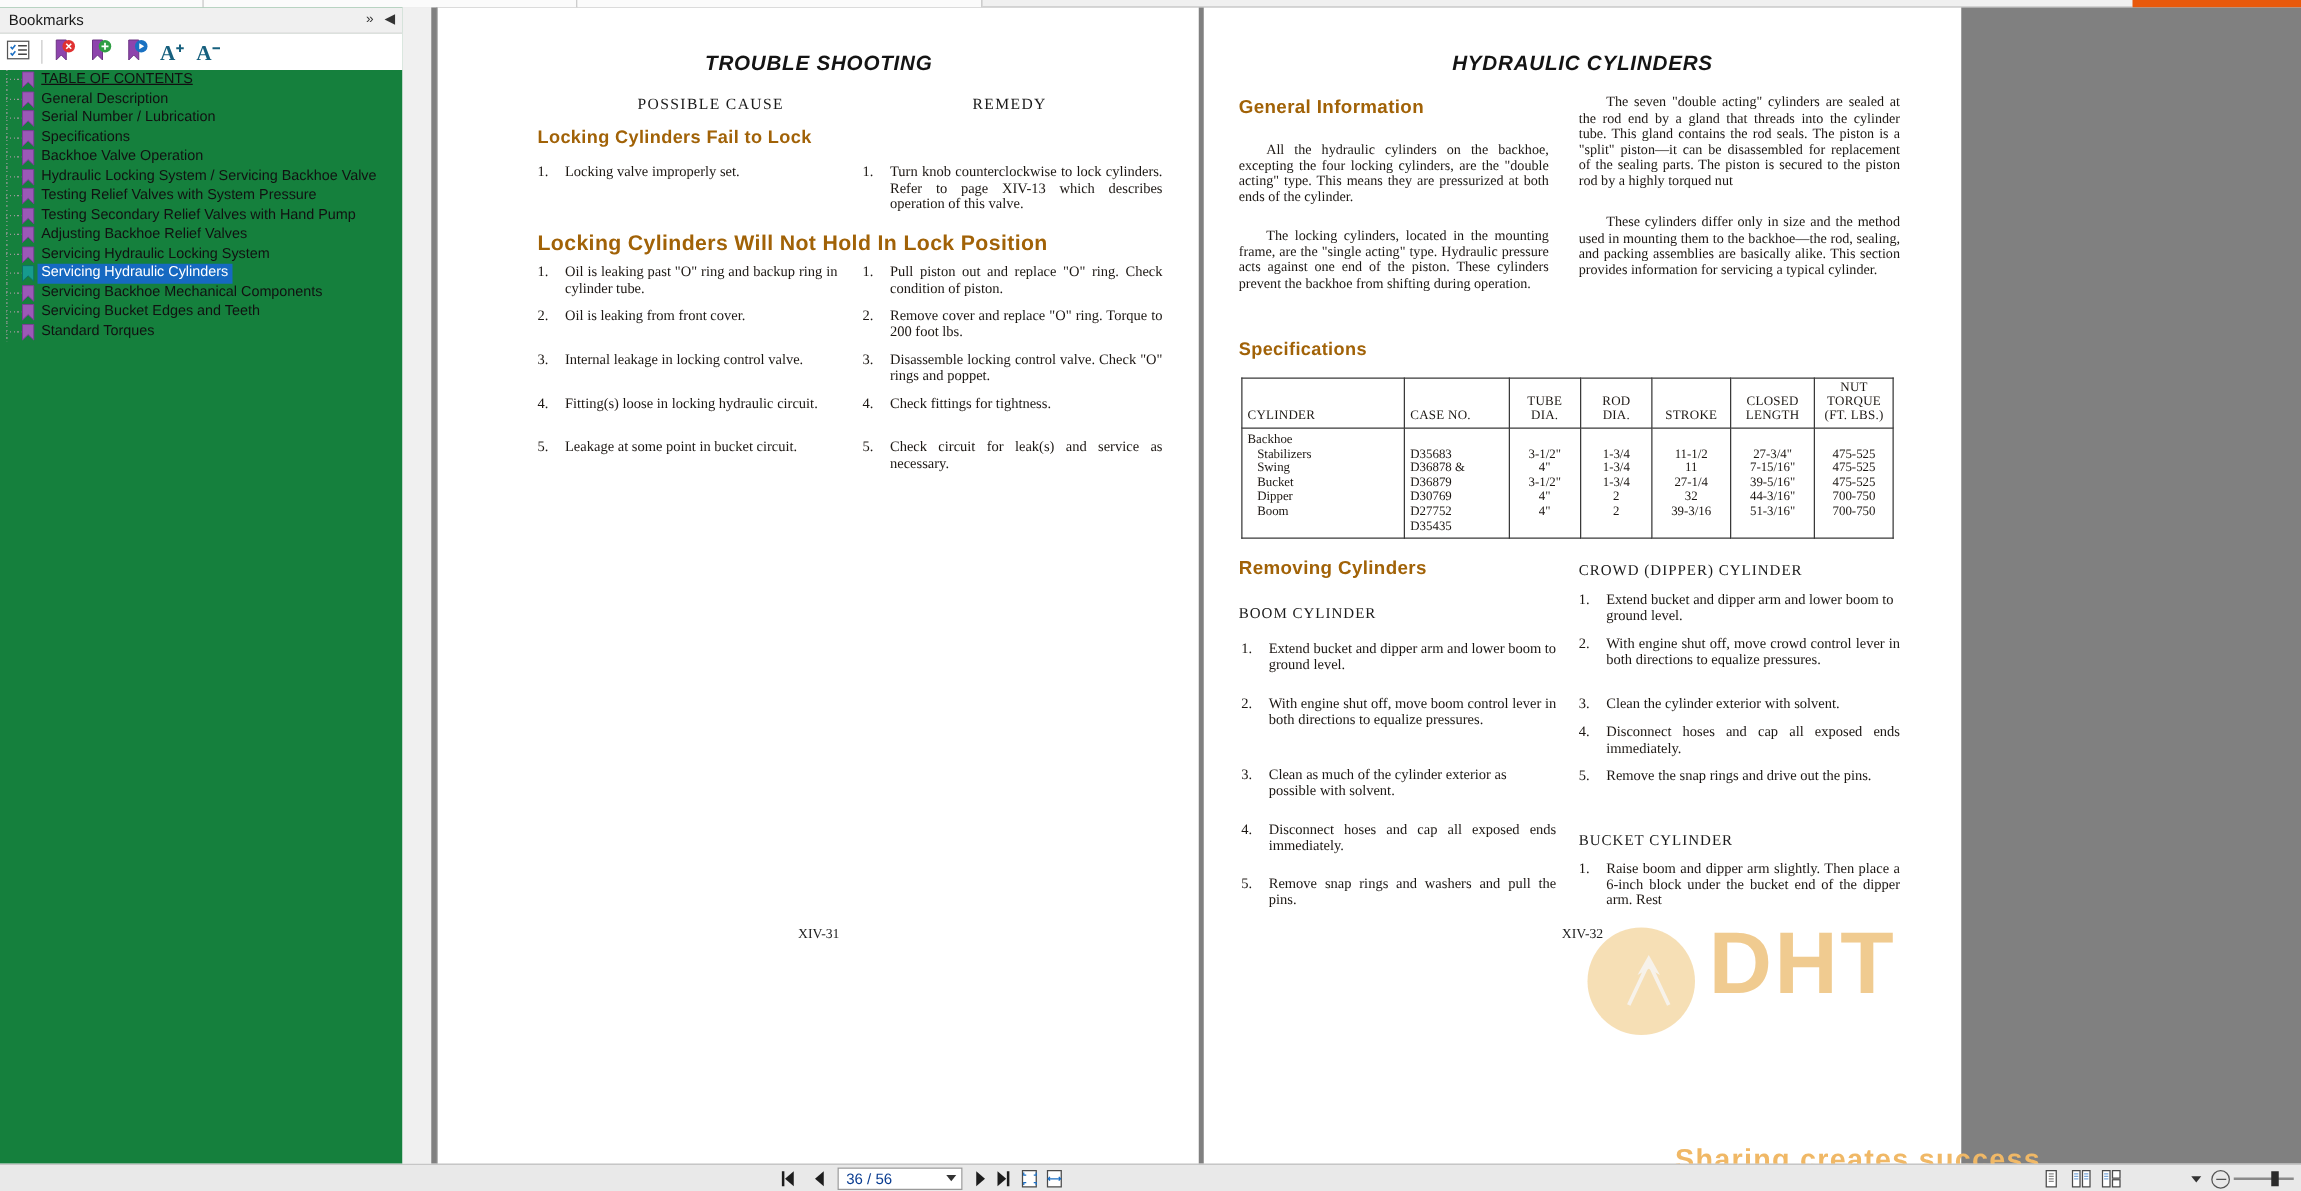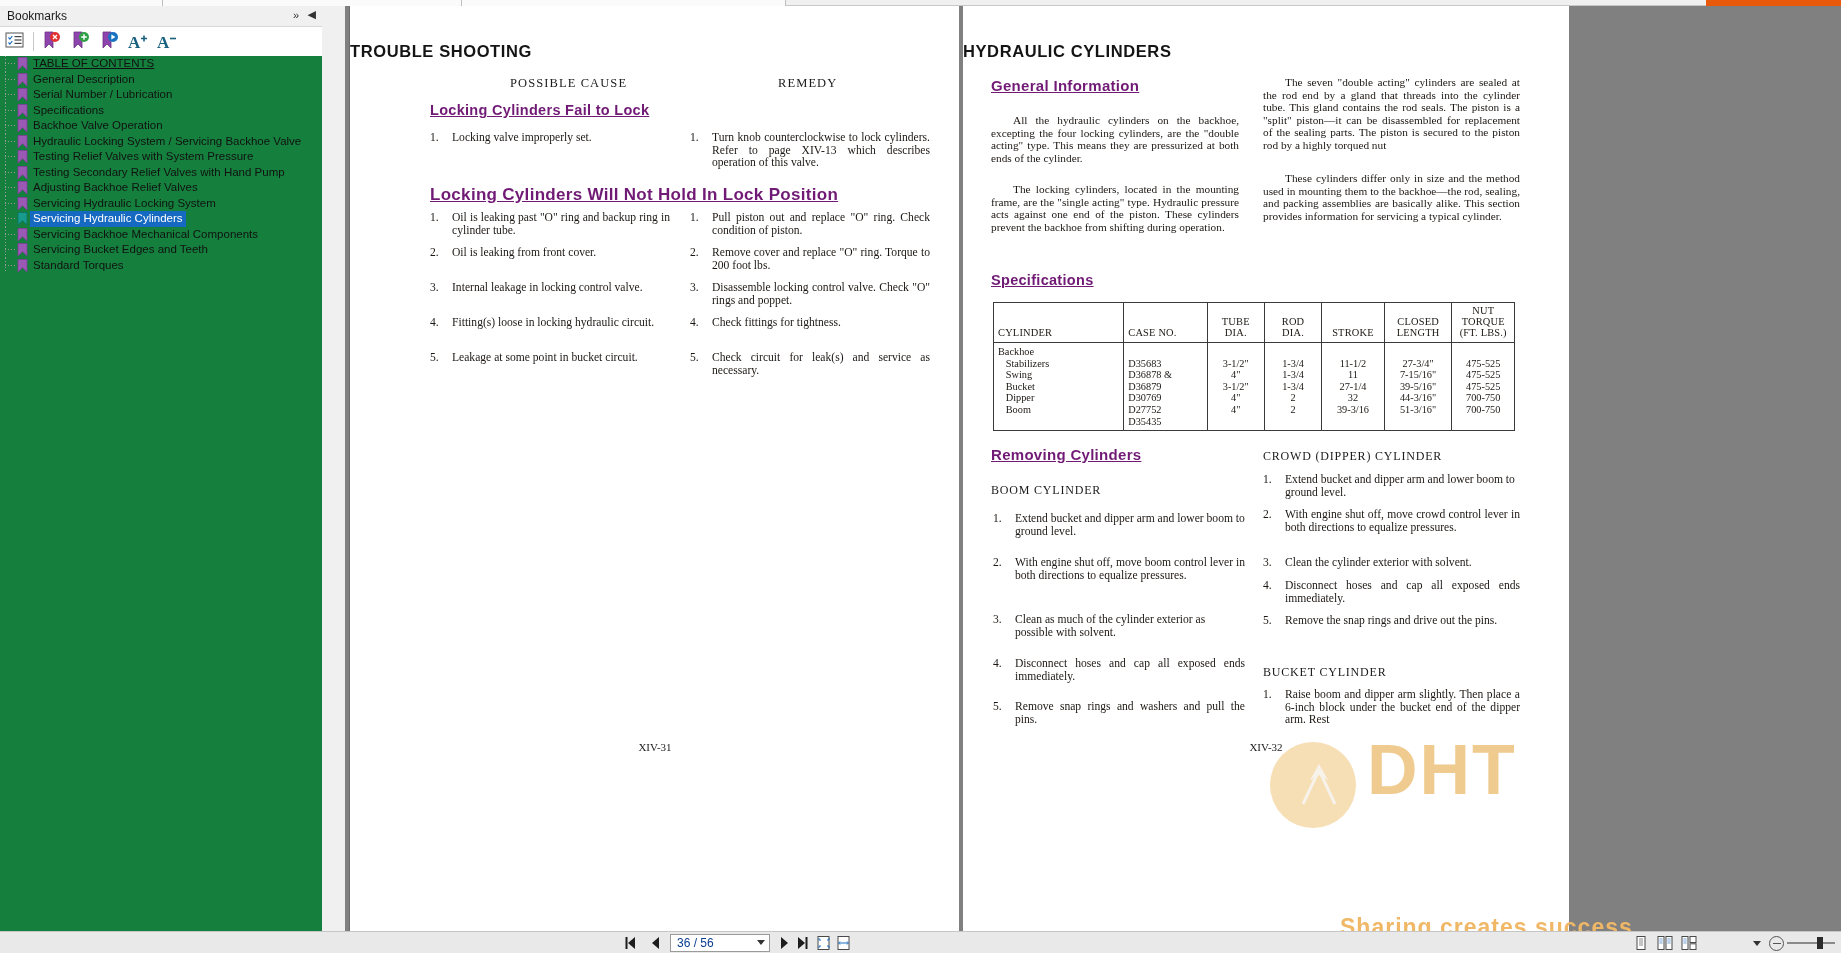--- a/index.html
+++ b/index.html
@@ -47,25 +47,25 @@
   .gutter-thumb { position:absolute; left:327px; top:345px; width:4px; height:130px; background:#cfcfcf; border-radius:2px; }
 
   
   .doc-area { position:absolute; left:345px; top:6px; width:1496px; height:925px; background:#808080; }
   .page { position:absolute; top:0px; background:#ffffff; height:925px; }
   .page-left  { left:4px;   width:610px; border-left:1px solid #6e6e6e; }
   .page-right { left:618px; width:606px; }
 
   .page-inner { position:relative; width:100%; height:100%; font-family:"Liberation Serif", serif; color:#16120f; }
 
-  .pg-title { position:absolute; text-align:left; font-family:"Liberation Sans", sans-serif;
-              font-weight:bold; letter-spacing:0.6px; color:#141414; }
+  .pg-title { position:absolute; text-align:center; font-family:"Liberation Sans", sans-serif;
+              font-weight:bold; letter-spacing:0.6px; color:#141414;font-style:italic; }
   .col-head { position:absolute; font-size:12.5px; letter-spacing:1.1px; color:#1a1a1a; }
   .sec-head { position:absolute; font-family:"Liberation Sans", sans-serif; font-weight:bold;
-              color:#701a75; letter-spacing:0.3px;text-decoration:underline; }
+              color:#a16207; letter-spacing:0.3px; }
 
   .li { position:absolute; font-size:11.6px; line-height:12.6px; color:#1c1713; }
   .li .num { position:absolute; left:0; top:0; width:17px; text-align:left; }
   .li .txt { position:absolute; left:22px; top:0; text-align:justify; }
   .li .txt.nj { text-align:left; }
 
   .para { position:absolute; font-size:11.3px; line-height:12.5px; text-align:justify; color:#1c1713; }
 
   .subhead { position:absolute; font-size:12px; letter-spacing:0.8px; color:#1a1a1a; }
 

